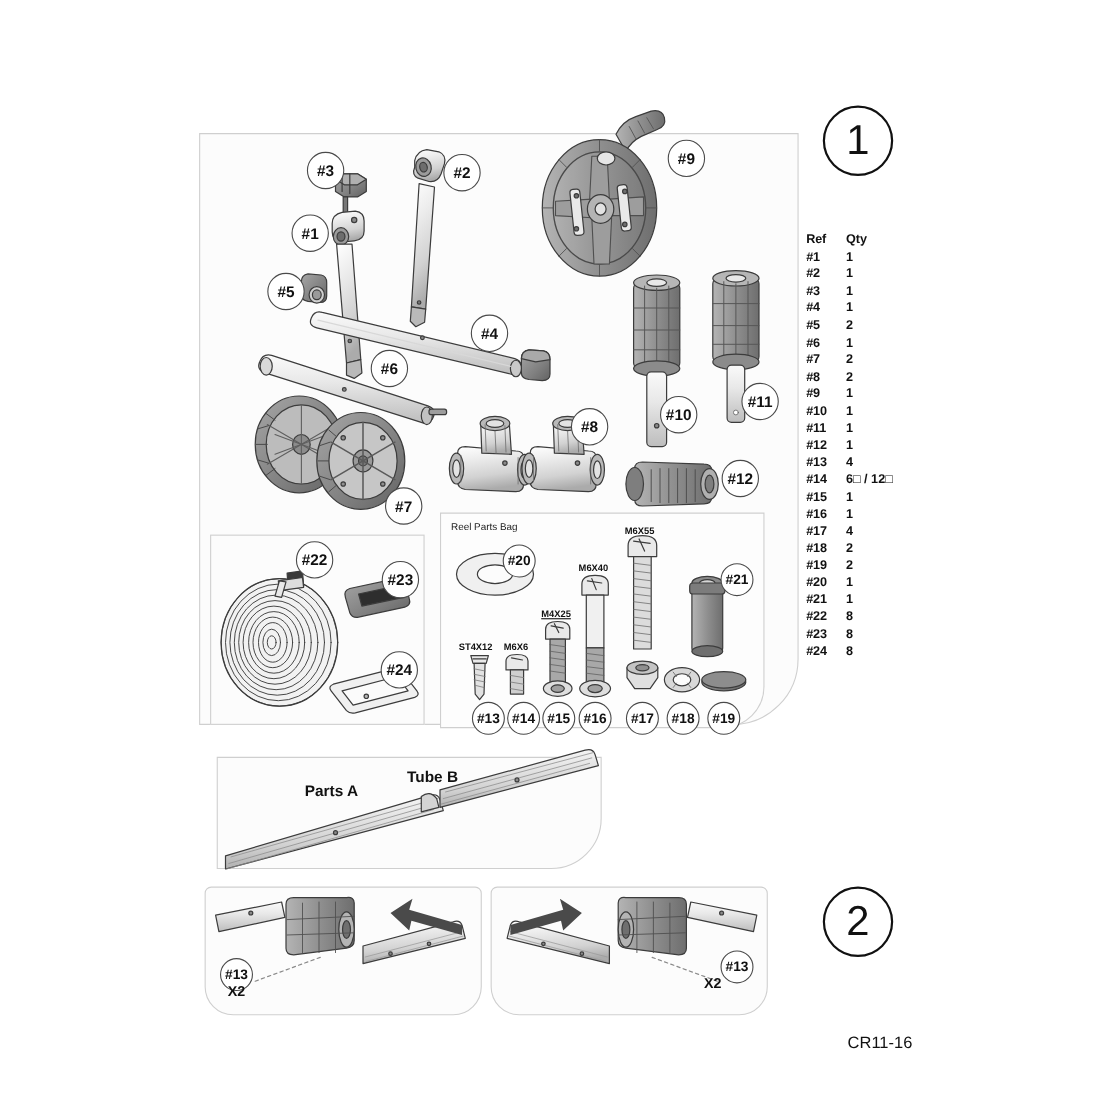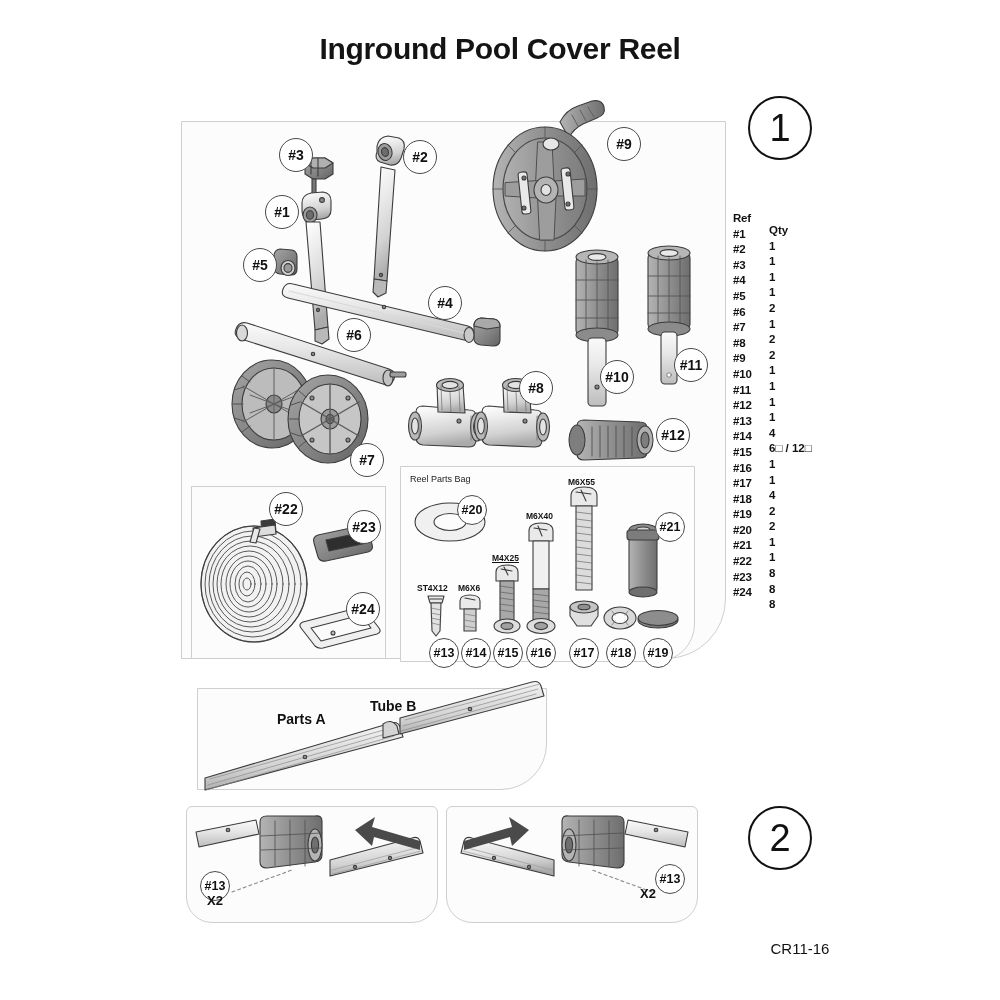--- a/index.html
+++ b/index.html
@@ -62,39 +62,38 @@
   }
   .callout.sm { width:30px; height:30px; font-size:12.5px; }
   .callout.bag { width:30px; height:30px; font-size:12.5px; }
 
   .xlabel { position:absolute; font-size:13px; font-weight:bold; color:#111; z-index:7;}
 
   
   #ref-table { position:absolute; left:733px; top:212px; font-size:11.5px; color:#111; }
   #ref-table .rowline { display:flex; height:15.6px; align-items:flex-start; }
   #ref-table .c-ref { width:36px; font-weight:bold; letter-spacing:-0.2px;}
-  #ref-table .c-qty { width:80px; font-weight:bold;margin-top:12px;}
+  #ref-table .c-qty { width:80px; font-weight:bold;}
   #ref-table .head .c-ref, #ref-table .head .c-qty { font-weight:bold; }
 
   .bag-title { position:absolute; left:410px; top:474px; font-size:9px; color:#222; }
   .tube-label { position:absolute; font-size:14px; font-weight:bold; color:#111; z-index:6;}
   .model { position:absolute; left:700px; top:940px; width:200px; text-align:center;
     font-size:15px; color:#111; }
 
   
   svg.art { position:absolute; left:0; top:0; width:1000px; height:1000px;
     pointer-events:none; }
   .fasten-label { position:absolute; font-size:8.5px; font-weight:bold; color:#111; z-index:6;text-align:center;}
 </style>
 </head>
 <body>
 
 <div id="page">
 
-  <div class="title">Inground Pool Cover Reel</div>
 
   <div class="panel" id="main-panel"></div>
   <div class="panel" id="strap-panel"></div>
   <div class="panel" id="smallparts-panel"></div>
   <div class="panel" id="tube-panel"></div>
   <div class="panel" id="step2-left"></div>
   <div class="panel" id="step2-right"></div>
 
   <svg class="art" viewBox="0 0 1000 1000">
     <defs>

